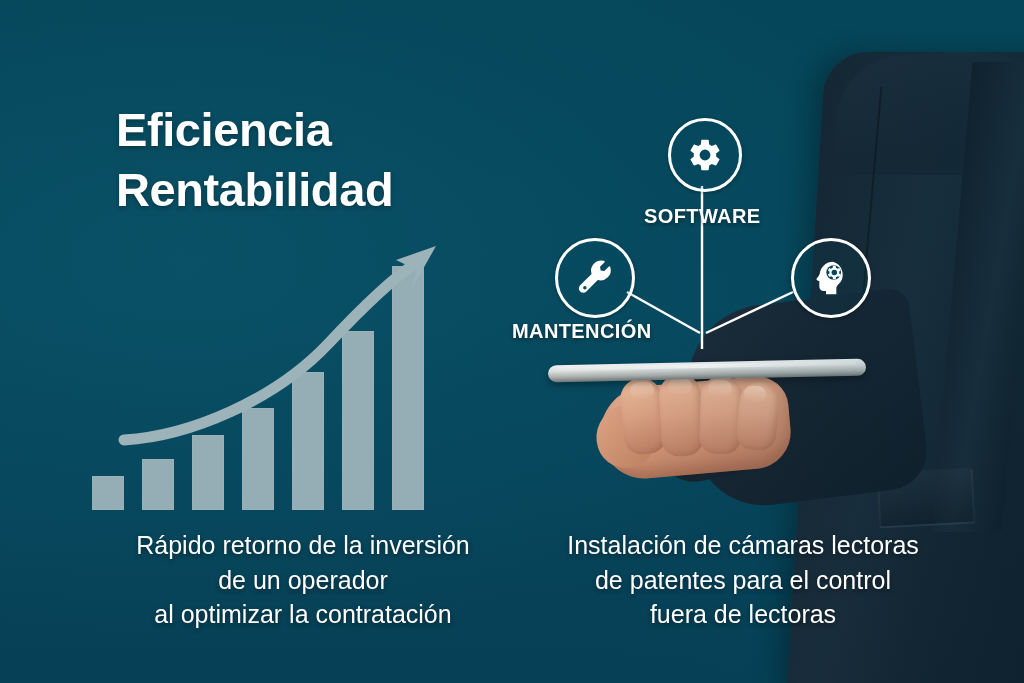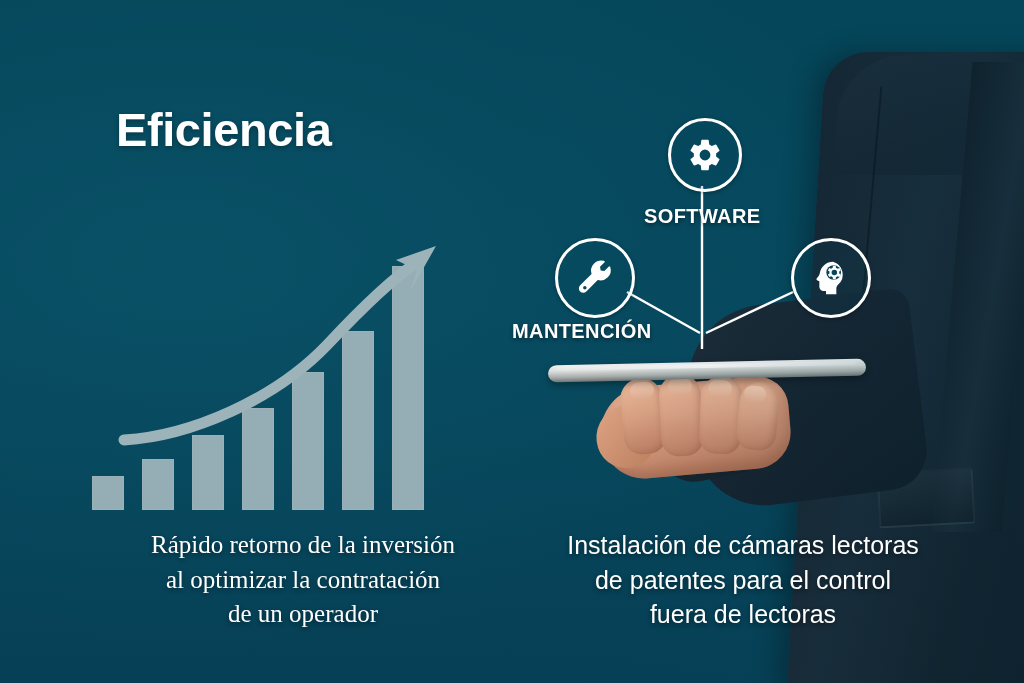--- a/index.html
+++ b/index.html
@@ -252,21 +252,21 @@
   .caption {
     position: absolute;
     color: #ffffff;
     font-size: 25px;
     font-weight: 400;
     line-height: 1.38;
     text-align: center;
     text-shadow: 0 2px 5px rgba(0,0,0,0.45);
   }
   .caption span { display: block; }
-  .cap-left { left: 48px; top: 528px; width: 510px; font-family: Liberation Serif, serif; }
+  .cap-left { left: 48px; top: 528px; width: 510px; }
   .cap-right { left: 508px; top: 528px; width: 470px; }
 </style>
 </head>
 <body>
 
 <div id="canvas">
 
   <div class="photo-layer">
     <div class="bg-vignette"></div>
     <div class="suit-torso"></div>
@@ -289,20 +289,21 @@
     <div class="nail n3"></div>
     <div class="nail n4"></div>
 
     <div class="tablet"></div>
     <div class="tablet-highlight"></div>
     <div class="photo-tint"></div>
   </div>
 
   <div class="headline">
     <span class="l1">Eficiencia</span>
+    <span class="l2">Rentabilidad</span>
   </div>
 
   <div class="chart">
     <div class="bar" id="bar0" style="left: 22px; width: 32px; height: 34px; background: rgb(149, 173, 181);"></div>
     <div class="bar" id="bar1" style="left: 72px; width: 32px; height: 51px; background: rgb(149, 173, 181);"></div>
     <div class="bar" id="bar2" style="left: 122px; width: 32px; height: 75px; background: rgb(149, 173, 181);"></div>
     <div class="bar" id="bar3" style="left: 172px; width: 32px; height: 102px; background: rgb(149, 173, 181);"></div>
     <div class="bar" id="bar4" style="left: 222px; width: 32px; height: 138px; background: rgb(149, 173, 181);"></div>
     <div class="bar" id="bar5" style="left: 272px; width: 32px; height: 179px; background: rgb(149, 173, 181);"></div>
     <div class="bar" id="bar6" style="left: 322px; width: 32px; height: 244px; background: rgb(149, 173, 181);"></div>
@@ -338,22 +339,22 @@
       <svg width="40" height="40" viewBox="0 0 24 24">
         <path fill="#ffffff" d="M13.2 2.2A8.1 8.1 0 0 0 5.3 9c-.2 1.3-.9 2.1-1.7 3-.5.6-.4 1.3.3 1.5l1.1.4v3.4a2.5 2.5 0 0 0 2.5 2.5H9v2h6.2v-3.6c0-.9.4-1.5 1-2.2a8 8 0 0 0-3-13.8z"></path>
         <circle cx="13.6" cy="8.7" r="4.4" fill="#06475c"></circle>
         <path fill="#ffffff" d="M16.9 9.25a3.6 3.6 0 0 0 0-1.1l.95-.72-.82-1.42-1.12.45a3.4 3.4 0 0 0-.95-.56l-.14-1.2h-1.64l-.14 1.2a3.4 3.4 0 0 0-.95.56l-1.12-.45-.82 1.42.95.72a3.6 3.6 0 0 0 0 1.1l-.95.72.82 1.42 1.12-.45a3.4 3.4 0 0 0 .95.56l.14 1.2h1.64l.14-1.2a3.4 3.4 0 0 0 .95-.56l1.12.45.82-1.42zm-2.9 1.1a1.65 1.65 0 1 1 1.65-1.65 1.65 1.65 0 0 1-1.65 1.65z"></path>
       </svg>
     </div>
   </div>
 
   <div class="caption cap-left">
     <span>Rápido retorno de la inversión</span>
+    <span>de un operador</span>
     <span>al optimizar la contratación</span>
-    <span>de un operador</span>
   </div>
 
   <div class="caption cap-right">
     <span>Instalación de cámaras lectoras</span>
     <span>de patentes para el control</span>
     <span>fuera de lectoras</span>
   </div>
 
 </div>
 

